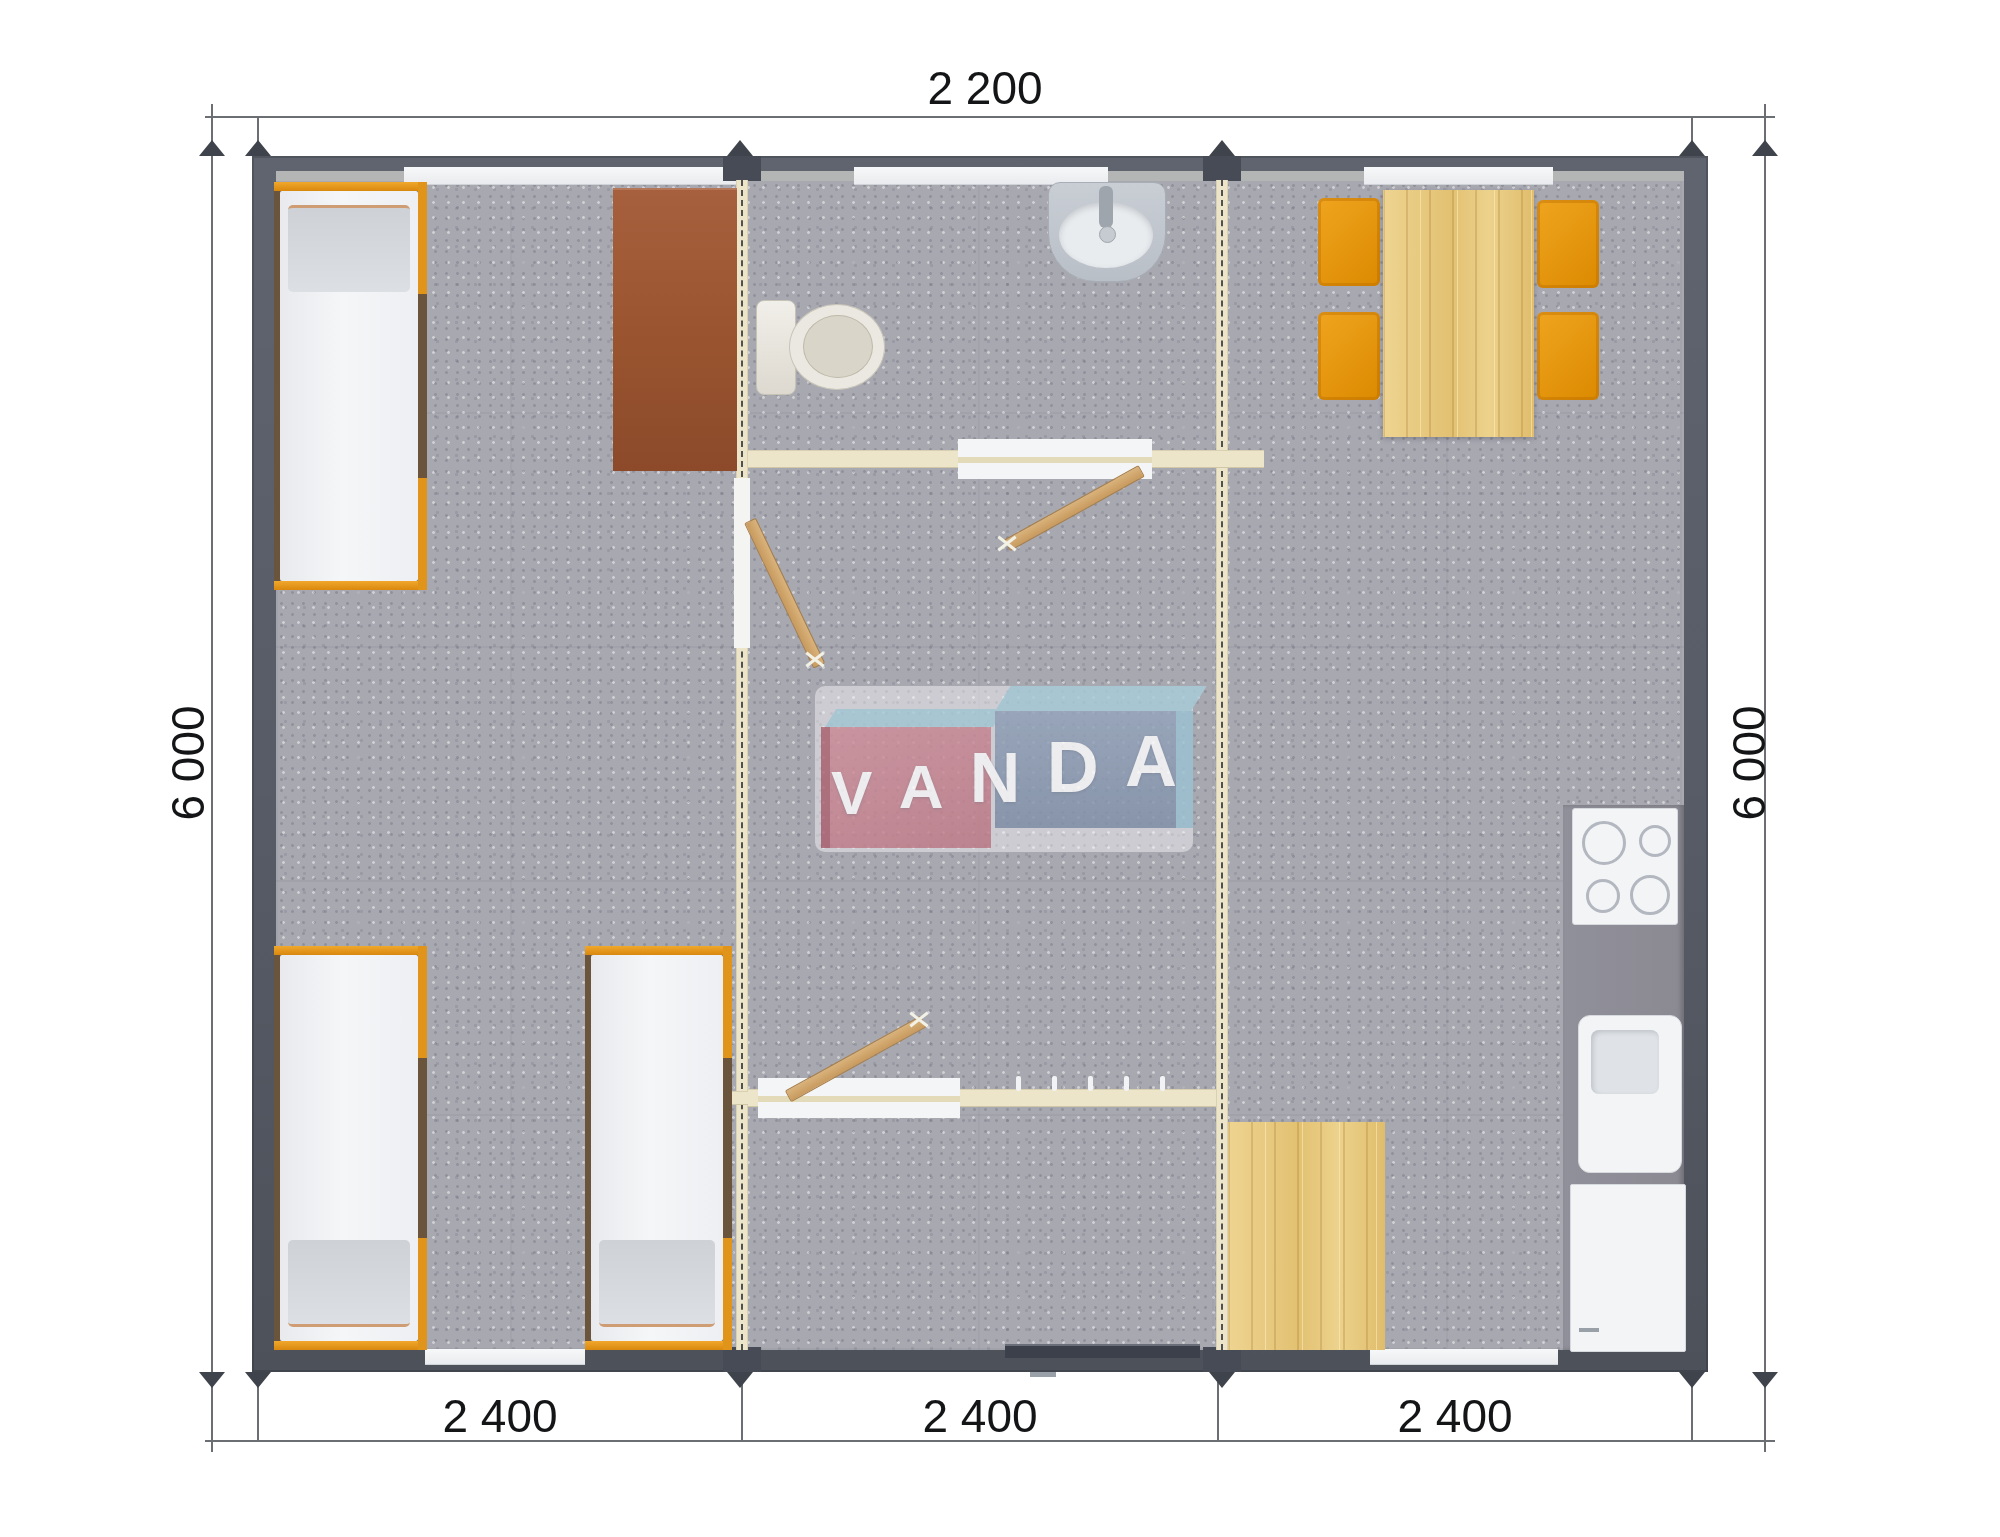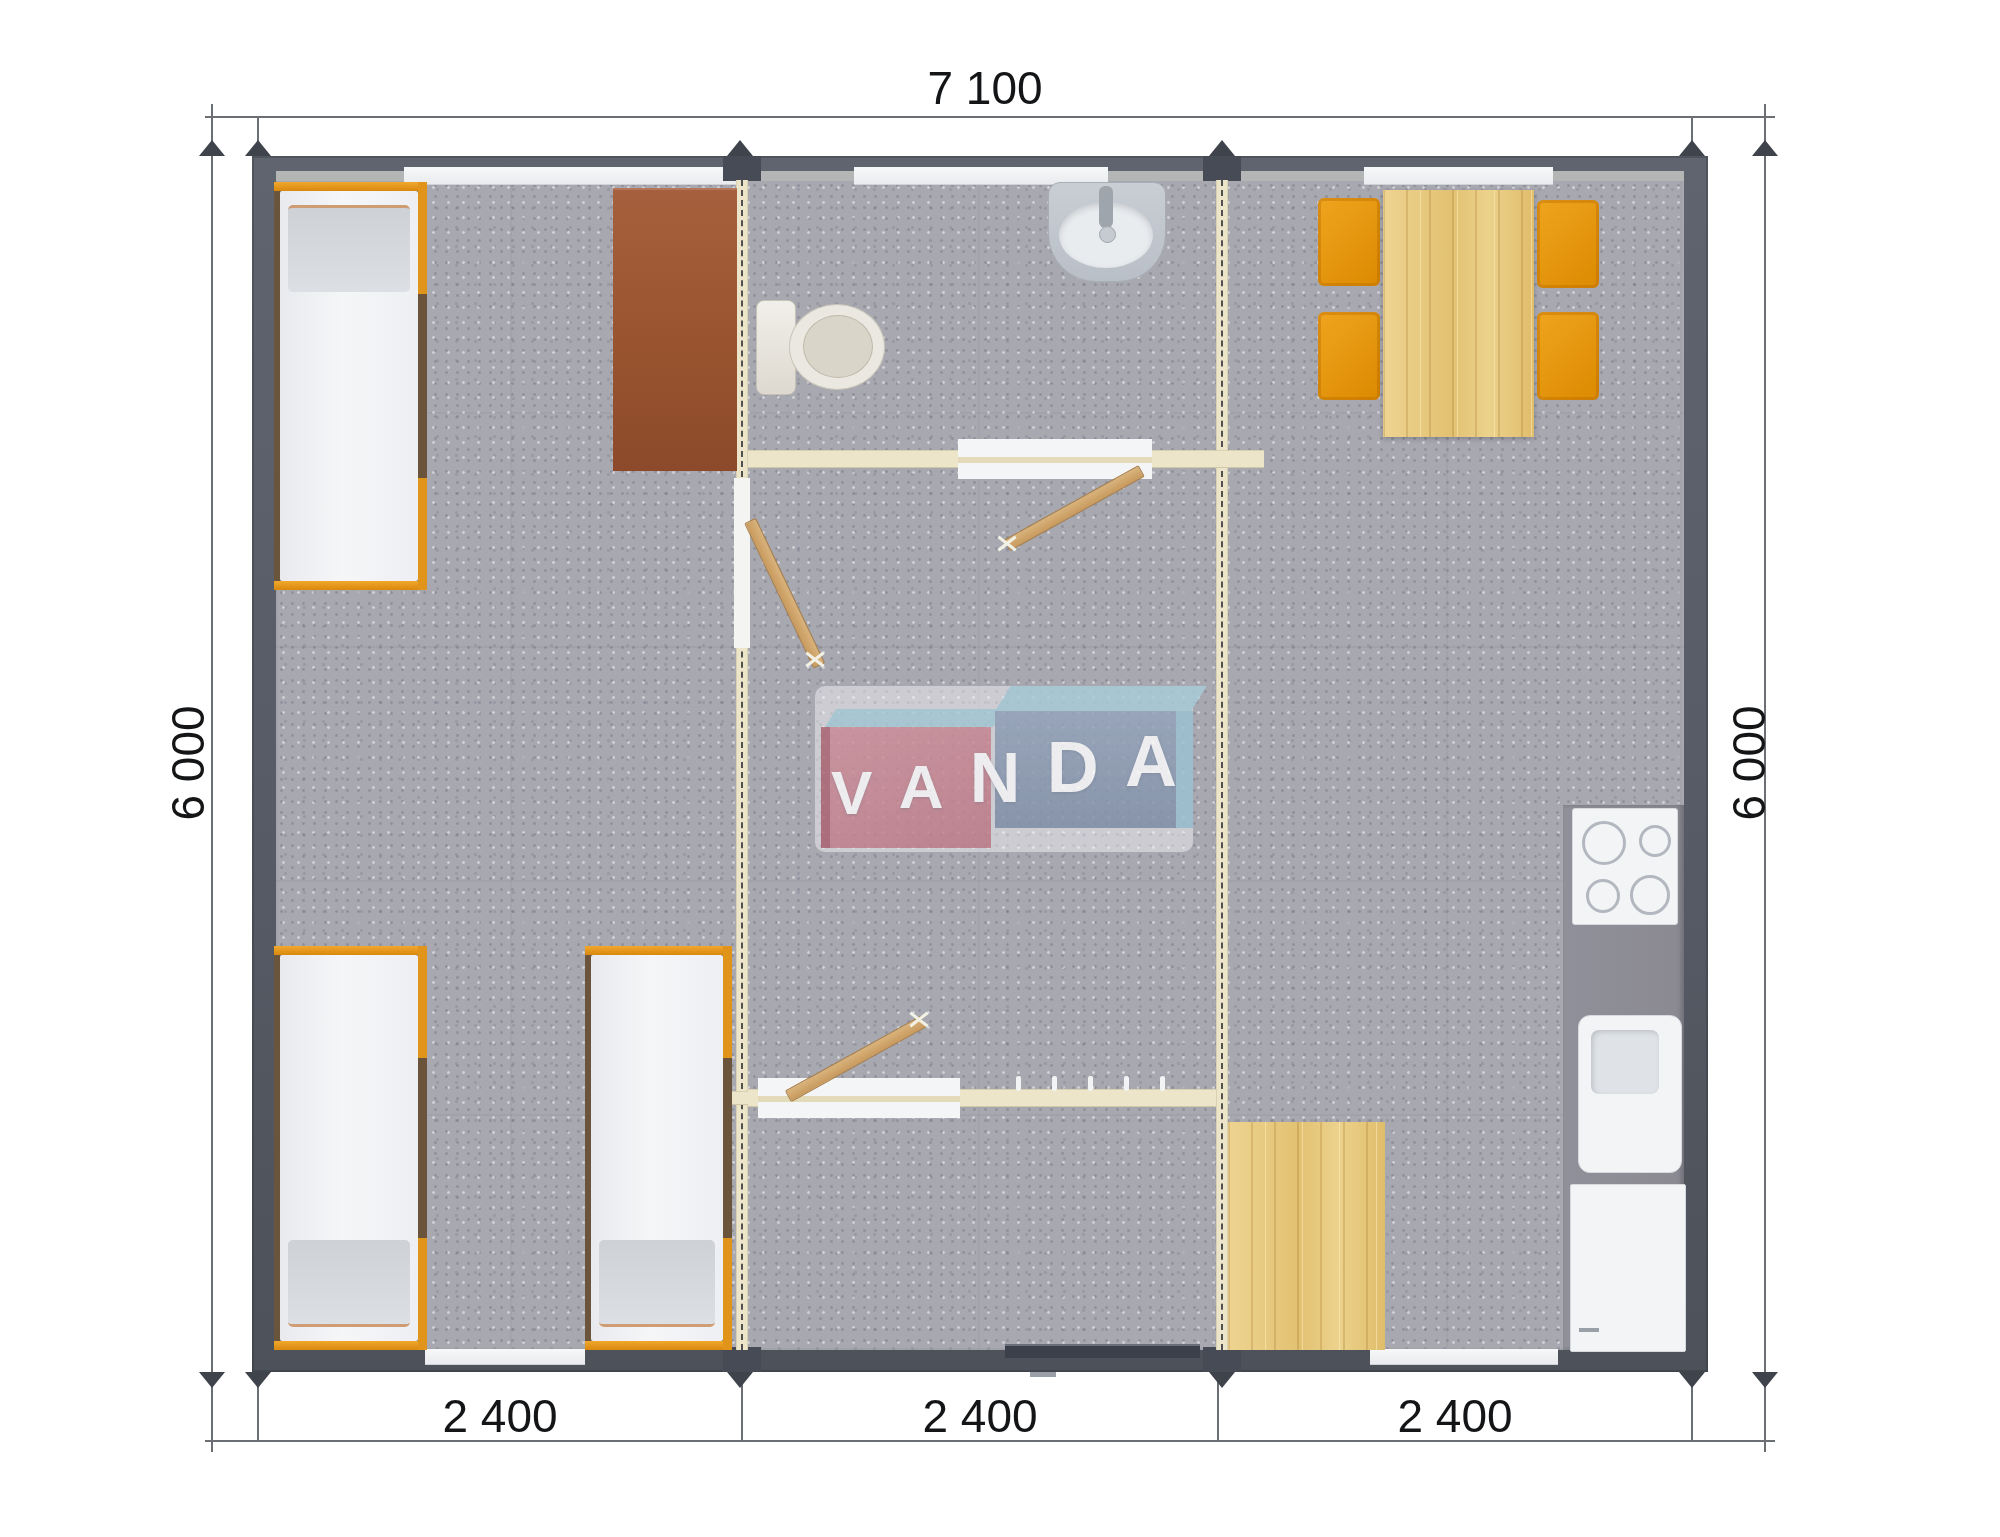--- a/index.html
+++ b/index.html
@@ -127,21 +127,21 @@
   <div class="abs tri-u" style="left:199px;top:140px;"></div>
   <div class="abs tri-u" style="left:1752px;top:140px;"></div>
 
   <div class="abs tri-d" style="left:245px;top:1372px;"></div>
   <div class="abs tri-d" style="left:727px;top:1372px;"></div>
   <div class="abs tri-d" style="left:1209px;top:1372px;"></div>
   <div class="abs tri-d" style="left:1679px;top:1372px;"></div>
   <div class="abs tri-d" style="left:199px;top:1372px;"></div>
   <div class="abs tri-d" style="left:1752px;top:1372px;"></div>
 
-  <div class="abs dimtext" style="left:885px;top:64px;width:200px;height:48px;">7 100</div>
+  <div class="abs dimtext" style="left:885px;top:64px;width:200px;height:48px;">2 200</div>
   <div class="abs dimtext" style="left:400px;top:1392px;width:200px;height:48px;">2 400</div>
   <div class="abs dimtext" style="left:880px;top:1392px;width:200px;height:48px;">2 400</div>
   <div class="abs dimtext" style="left:1355px;top:1392px;width:200px;height:48px;">2 400</div>
   <div class="abs dimtext rot" style="left:88px;top:739px;width:200px;height:48px;">6 000</div>
   <div class="abs dimtext rot" style="left:1649px;top:739px;width:200px;height:48px;">6 000</div>
 
   <div class="abs wallframe" style="left:252px;top:156px;width:1456px;height:1216px;"></div>
   <div class="abs floor" style="left:276px;top:180px;width:1408px;height:1170px;"></div>
   <div class="abs liner" style="left:276px;top:171px;width:1408px;height:10px;"></div>
 

